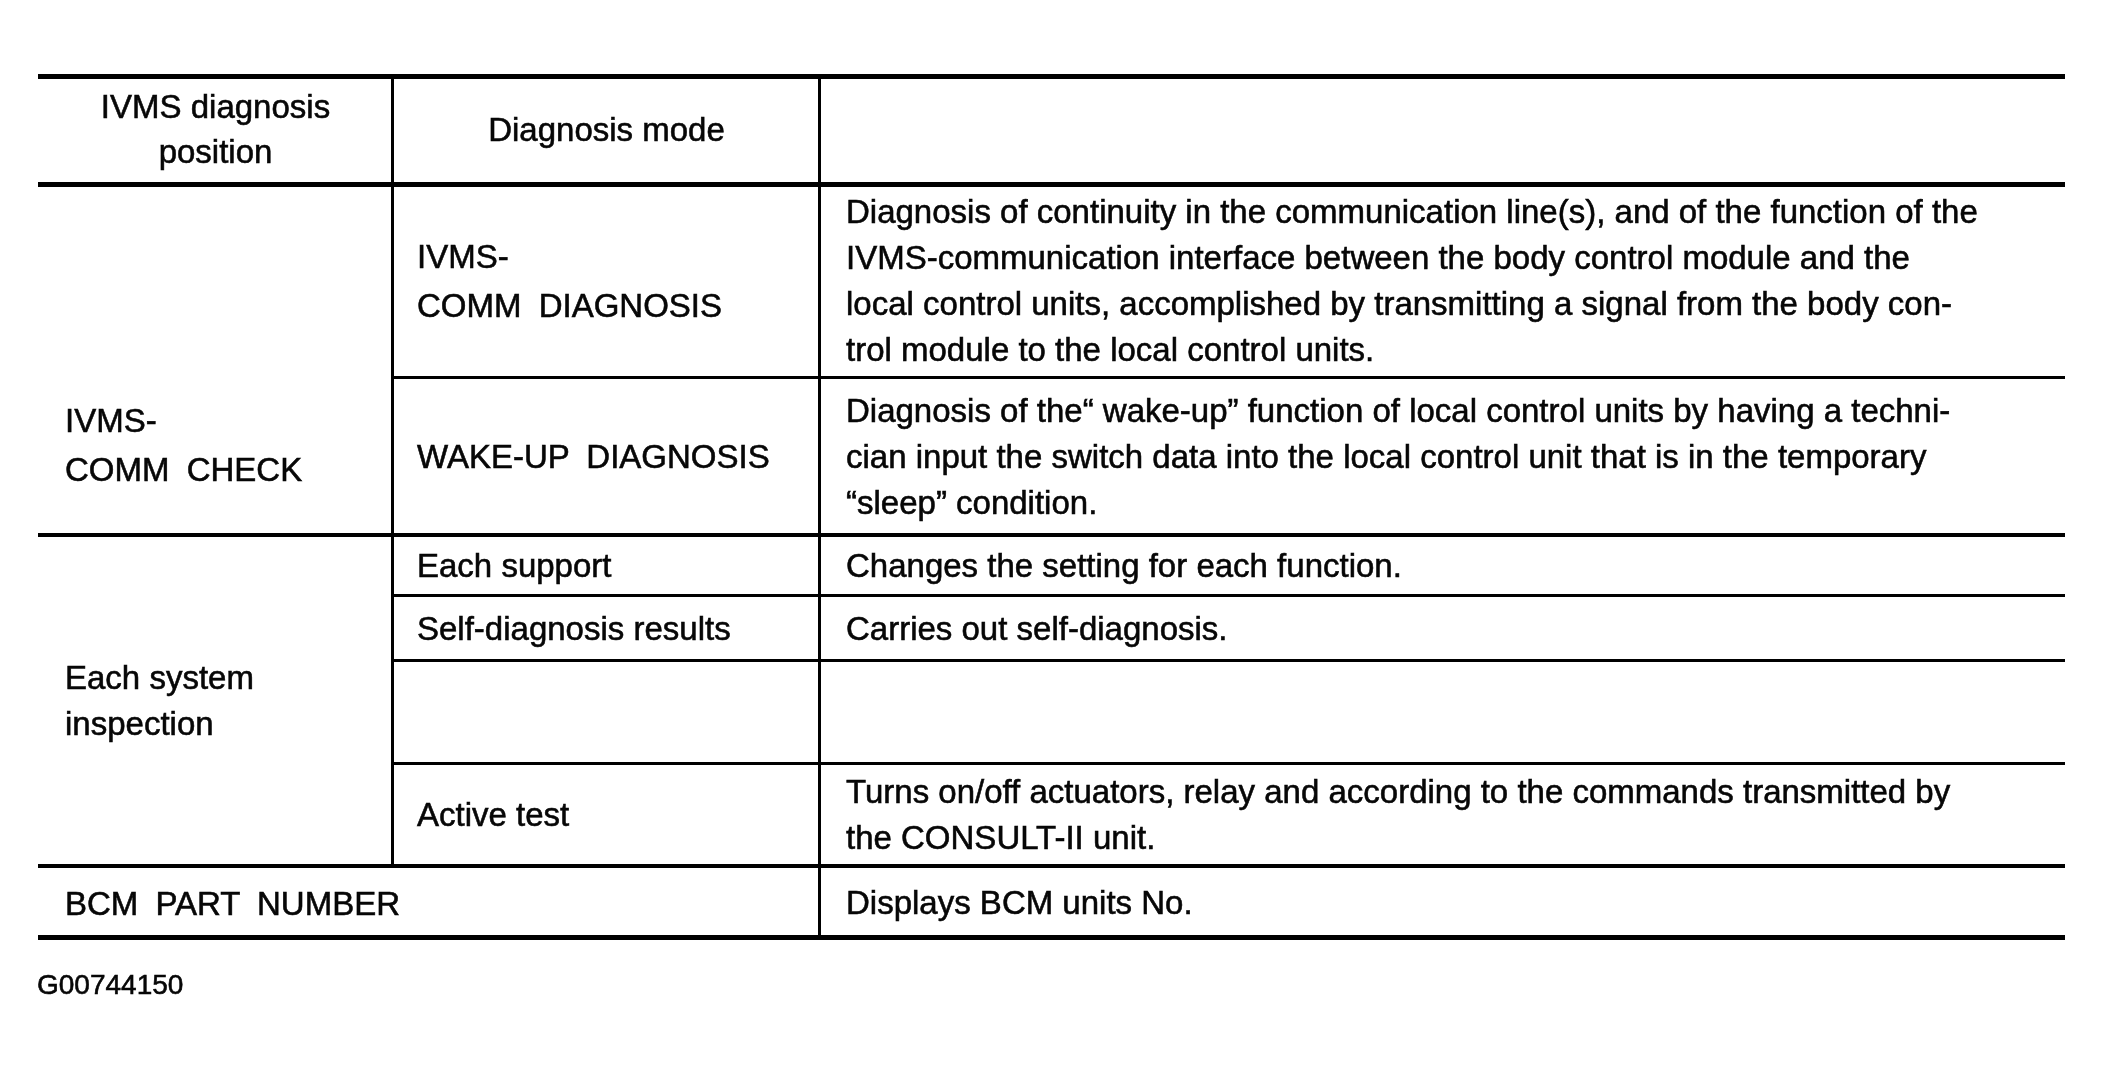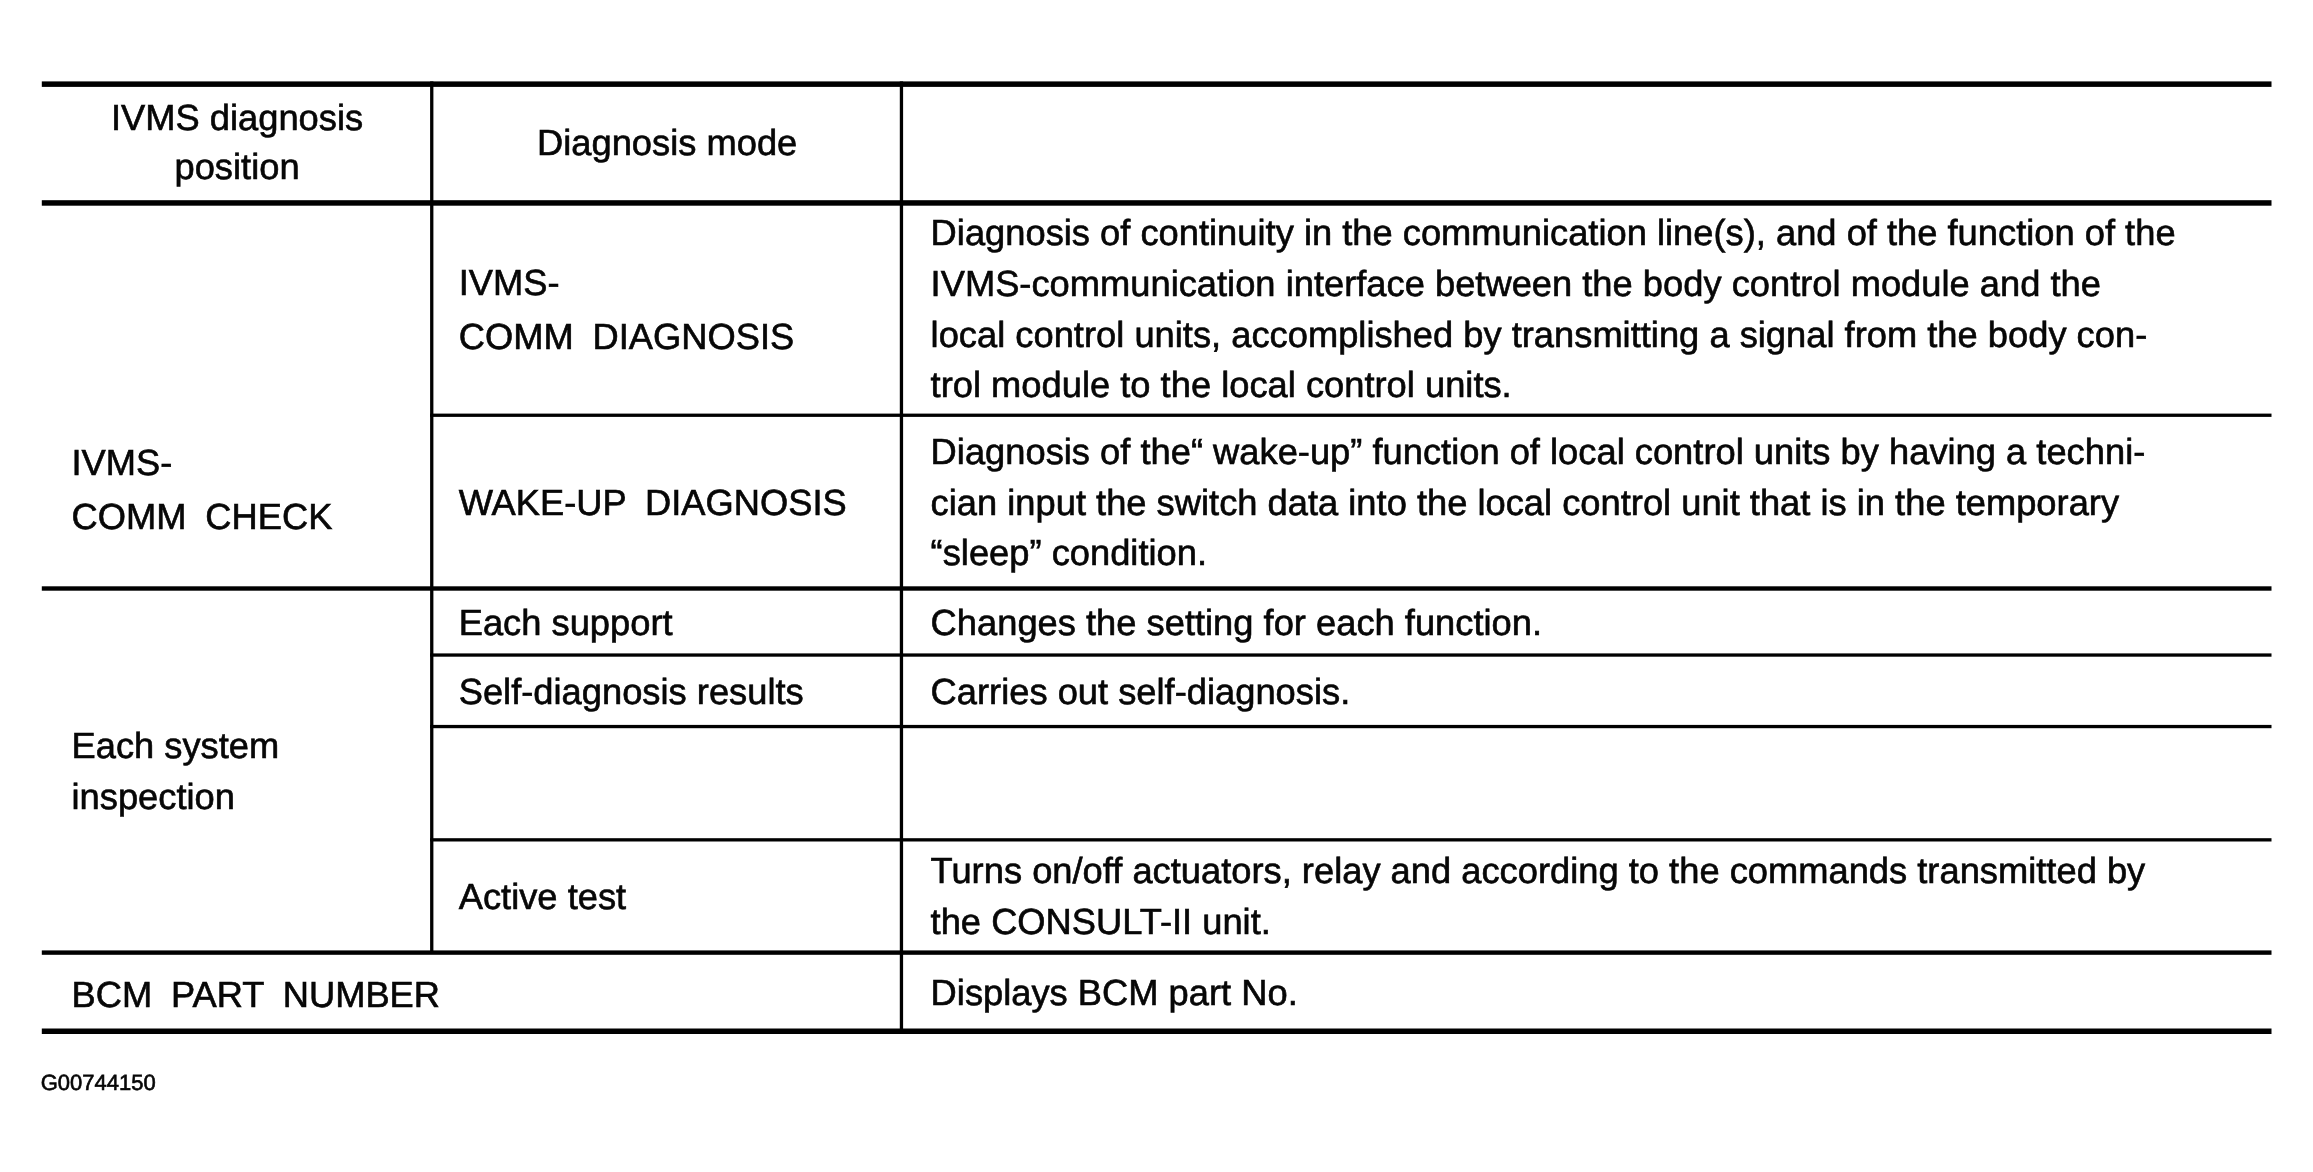--- a/index.html
+++ b/index.html
@@ -49,21 +49,21 @@
     padding-top: 212px;
   }
   .hl, .vl {
     position: absolute;
     background: #000;
   }
   .caption {
     position: absolute;
     left: 37px;
     top: 968px;
-    font-size: 20px;
+    font-size: 28px;
     line-height: 34px;
   }
 </style>
 </head>
 <body>
 
 <div class="canvas">
 
   <div class="tbl">
 
@@ -88,21 +88,21 @@
 inspection</div>
     <div class="cell lab" style="grid-area:4/2/5/3">Each support</div>
     <div class="cell desc" style="grid-area:4/3/5/4">Changes the setting for each function.</div>
     <div class="cell lab" style="grid-area:5/2/6/3">Self-diagnosis results</div>
     <div class="cell desc" style="grid-area:5/3/6/4">Carries out self-diagnosis.</div>
     <div class="cell lab" style="grid-area:7/2/8/3">Active test</div>
     <div class="cell desc" style="grid-area:7/3/8/4">Turns on/off actuators, relay and according to the commands transmitted by
 the CONSULT-II unit.</div>
 
     <div class="cell c1 uc" style="grid-area:8/1/9/3">BCM PART NUMBER</div>
-    <div class="cell desc" style="grid-area:8/3/9/4">Displays BCM part No.</div>
+    <div class="cell desc" style="grid-area:8/3/9/4">Displays BCM units No.</div>
 
     <div class="hl" style="left:0;top:0;width:2027px;height:5px"></div>
     <div class="hl" style="left:0;top:108px;width:2027px;height:5px"></div>
     <div class="hl" style="left:353px;top:302px;width:1674px;height:3px"></div>
     <div class="hl" style="left:0;top:459px;width:2027px;height:4px"></div>
     <div class="hl" style="left:353px;top:520px;width:1674px;height:3px"></div>
     <div class="hl" style="left:353px;top:585px;width:1674px;height:3px"></div>
     <div class="hl" style="left:353px;top:688px;width:1674px;height:3px"></div>
     <div class="hl" style="left:0;top:790px;width:2027px;height:4px"></div>
     <div class="hl" style="left:0;top:861px;width:2027px;height:5px"></div>

